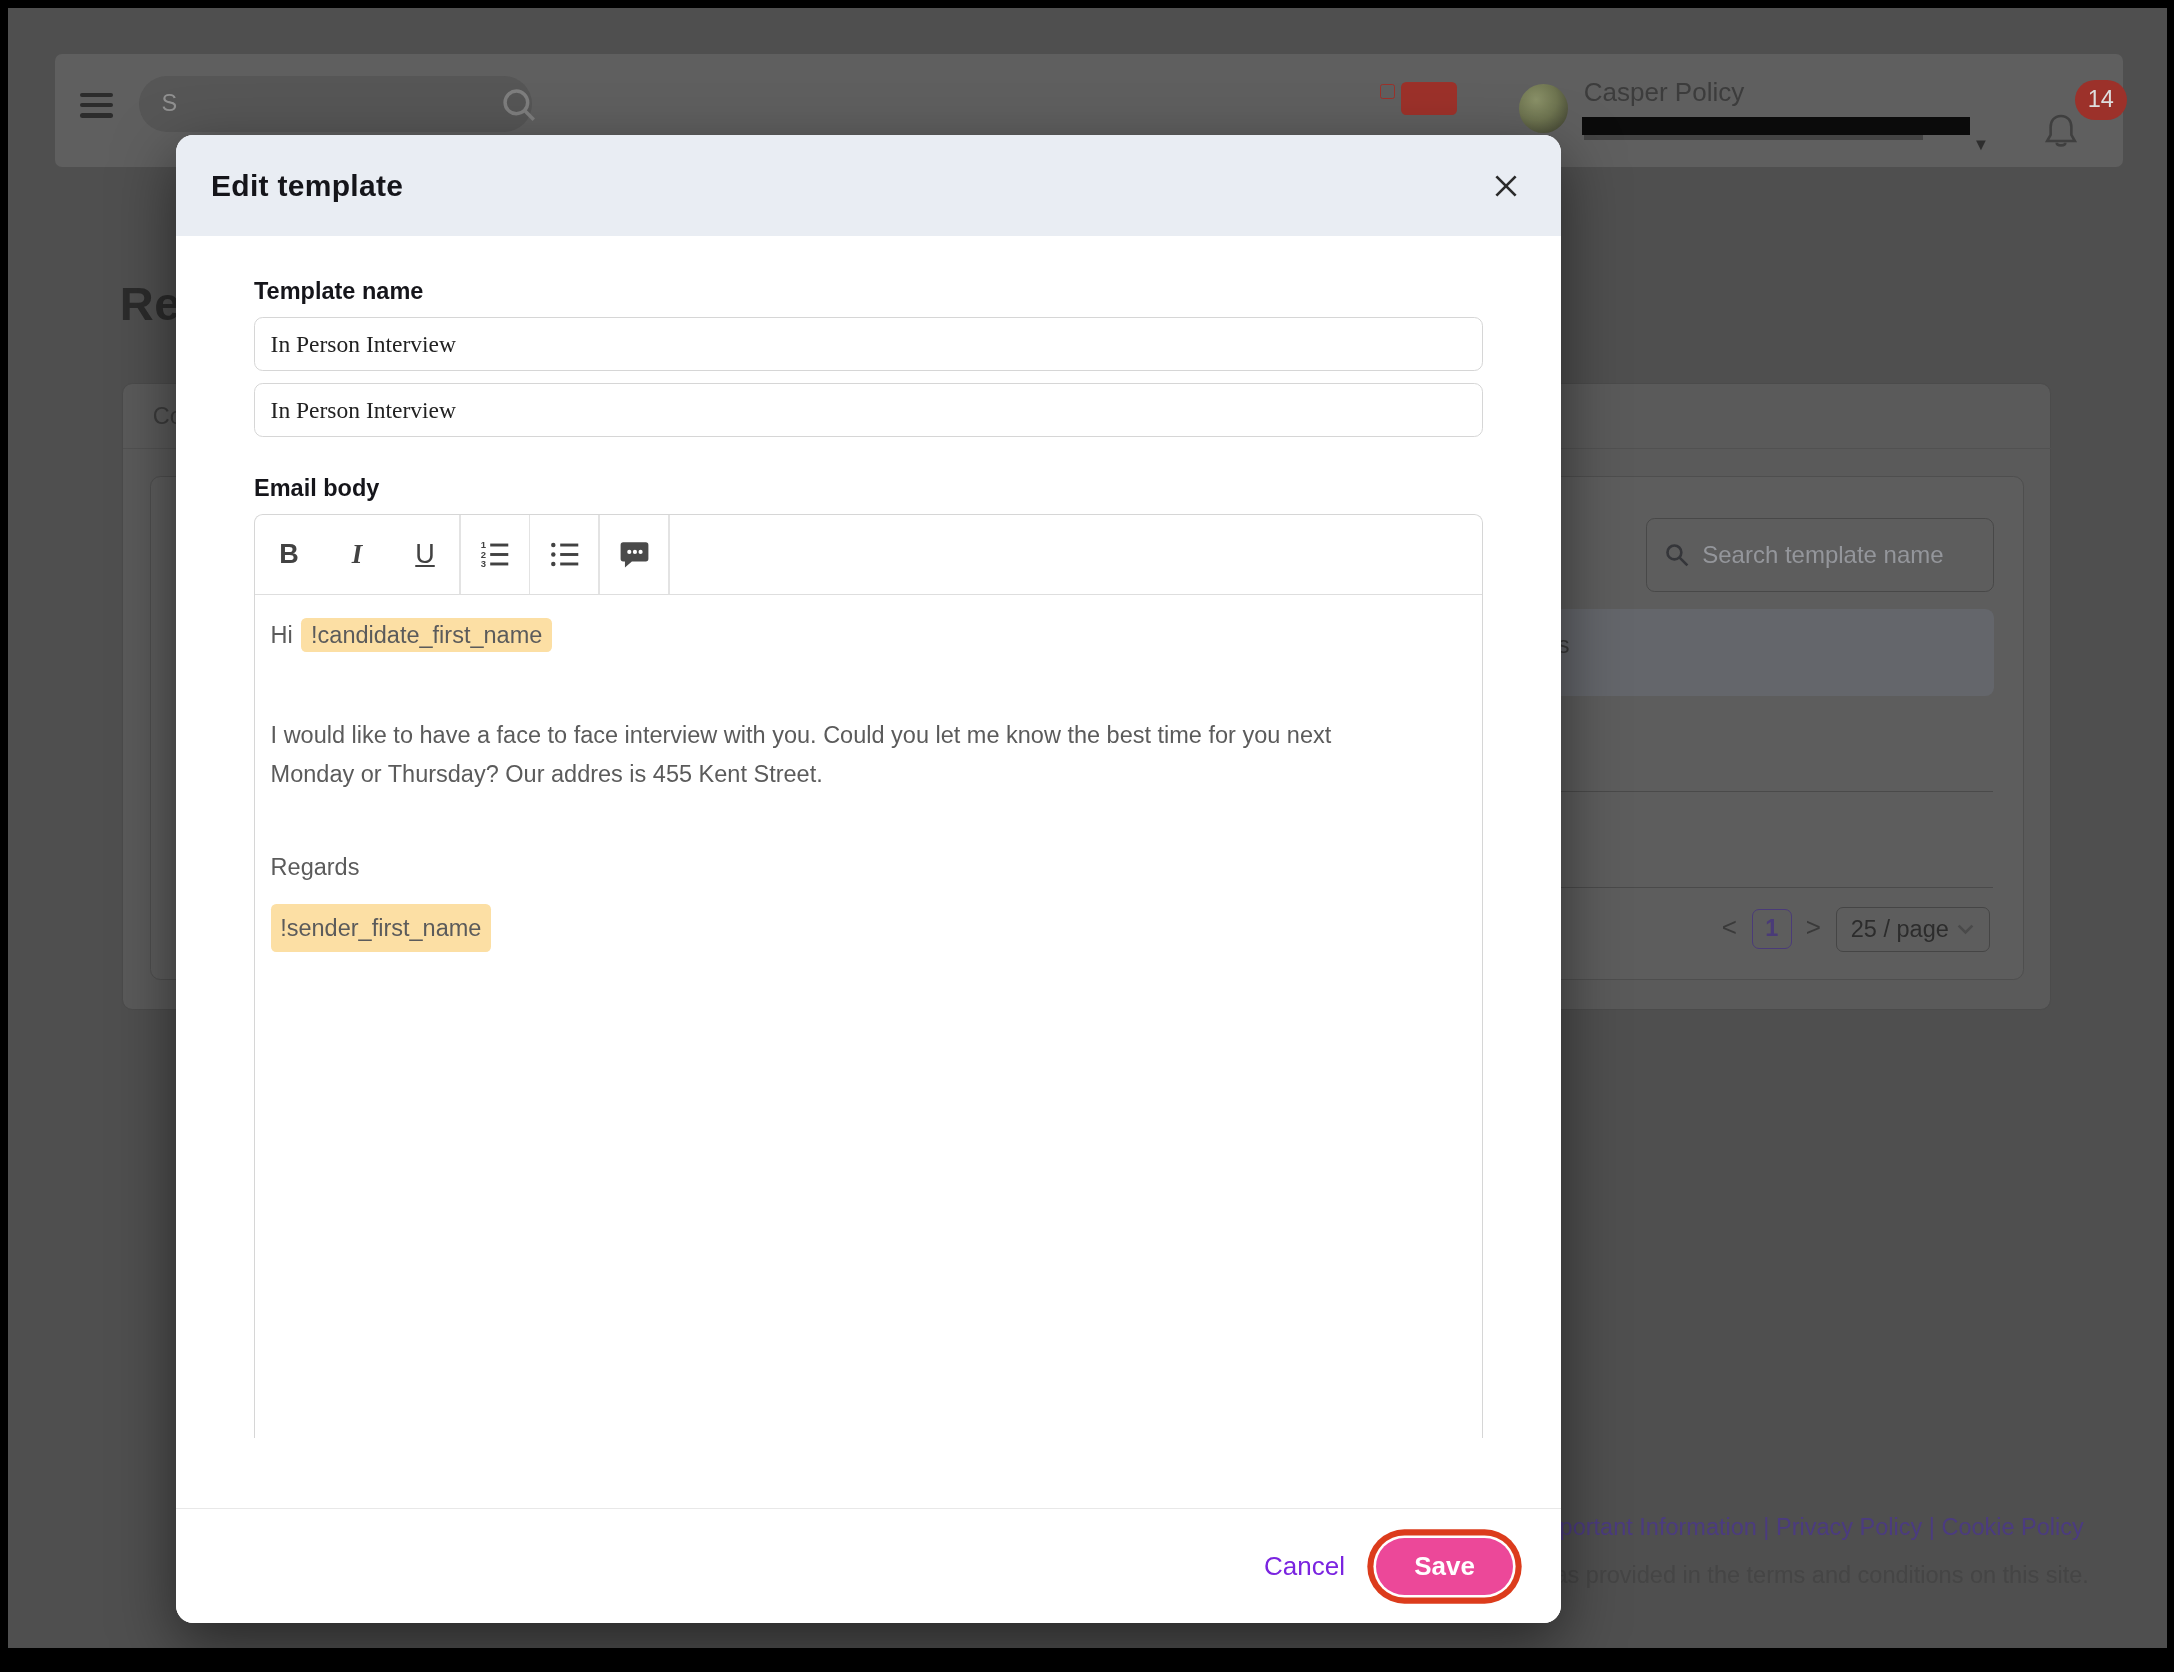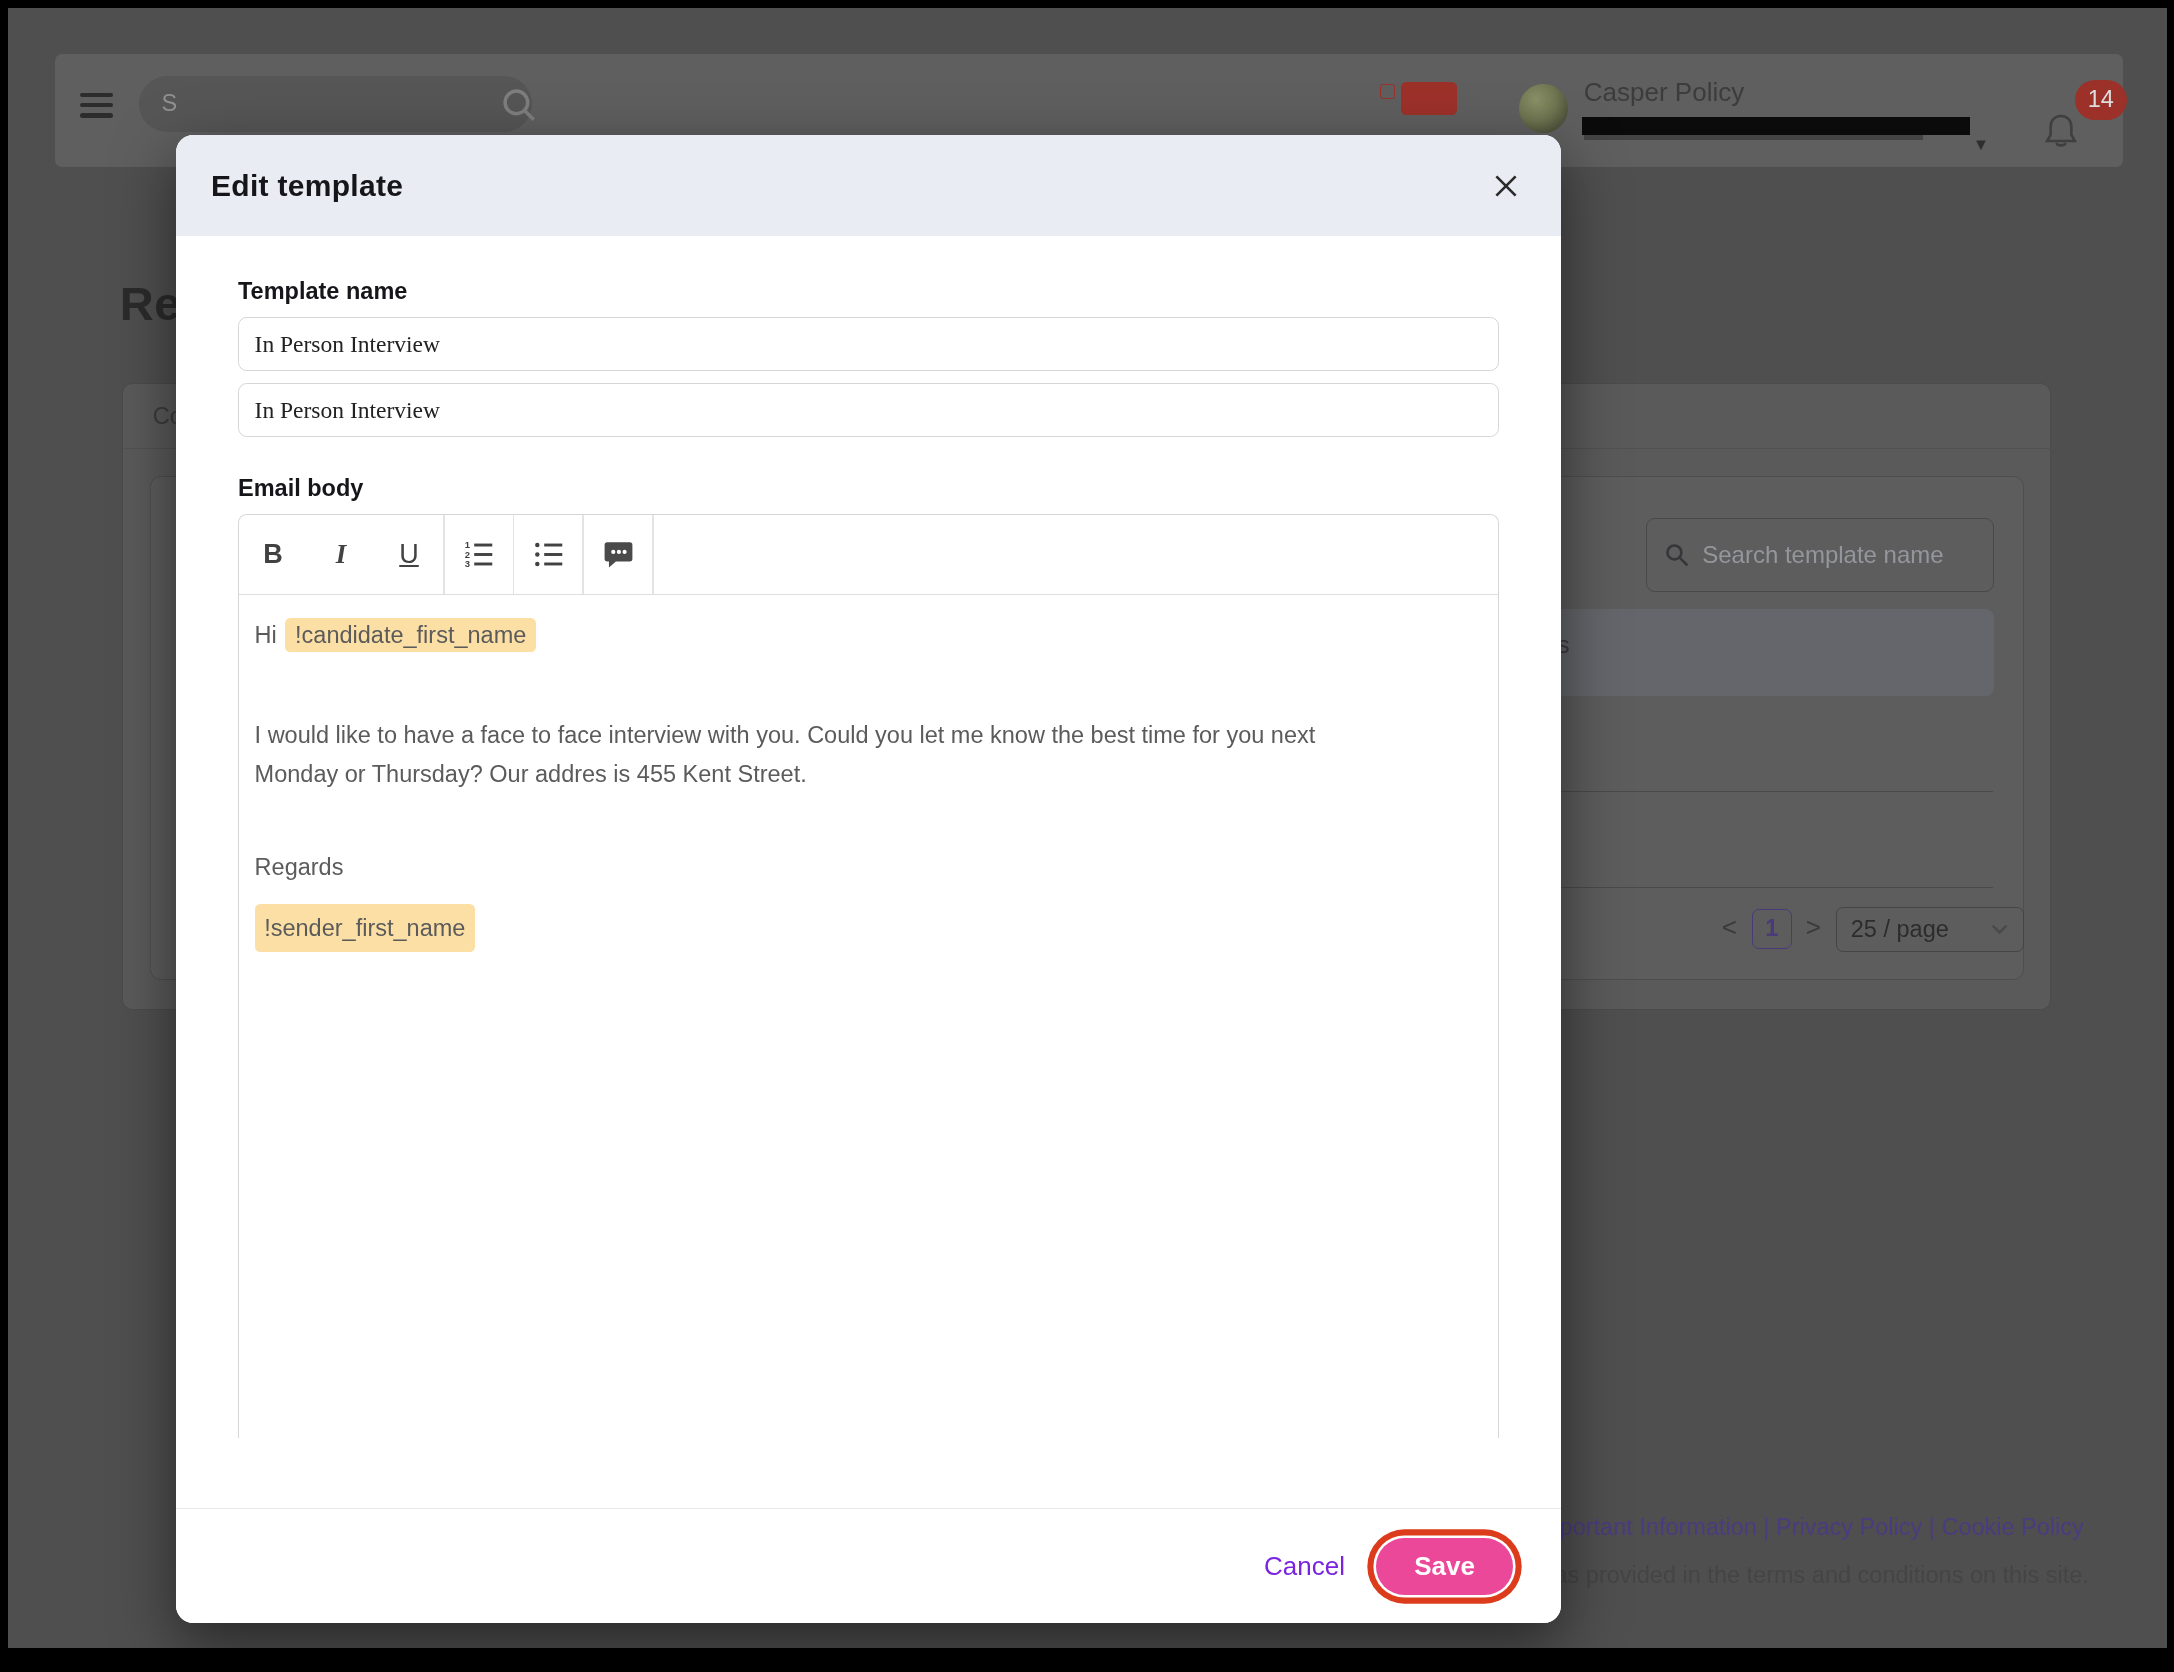--- a/index.html
+++ b/index.html
@@ -30,30 +30,30 @@
   .inner-card { left:142px; top:468px; width:1874px; height:504px; background:#5d5d5d; border:0.9px solid #4e4e4e; border-radius:10.4px; }
   .tmpl-search { left:1638px; top:510px; width:348px; height:74px; border:1.7px solid #484848; border-radius:8.7px; display:flex; align-items:center; padding-left:17.4px; gap:12px; }
   .tmpl-search span { color:#94969b; font-size:24px; }
   .tbl-head { left:608px; top:601px; width:1378px; height:87px; background:#64666b; border-radius:8.7px; }
   .th-frag { left:1550px; top:624px; font-size:23.5px; color:#3a3a3a; }
   .row-div1 { left:608px; top:783px; width:1377px; height:0.9px; background:#4a4a4a; }
   .row-div2 { left:608px; top:879px; width:1377px; height:0.9px; background:#4a4a4a; }
   .pg-prev { left:1714px; top:904px; font-size:26px; color:#3a3a3a; }
   .pg-cur { left:1744px; top:901px; width:40px; height:40px; border:1.7px solid #4a3b78; border-radius:7px; color:#4a3b78; font-weight:bold; font-size:23.5px; display:flex; align-items:center; justify-content:center; }
   .pg-next { left:1798px; top:904px; font-size:26px; color:#3a3a3a; }
-  .pg-size { left:1828px; top:899px; width:188px; height:45px; border:1.7px solid #454545; border-radius:7px; display:flex; align-items:center; justify-content:space-between; padding:0 14px; color:#2c2c2c; font-size:23.5px; }
+  .pg-size { left:1828px; top:899px; width:154px; height:45px; border:1.7px solid #454545; border-radius:7px; display:flex; align-items:center; justify-content:space-between; padding:0 14px; color:#2c2c2c; font-size:23.5px; }
   .foot-links { right:83px; top:1506px; font-size:23.5px; color:#4b3b80; }
   .foot-disc { right:78px; top:1554px; font-size:23.5px; color:#454545; }
 
   
   #modal { left:176px; top:93px; width:1385px; height:1488px; background:#fff; border-radius:17.4px; box-shadow:0 21px 61px rgba(0,0,0,.5); overflow:hidden;margin-top:42px; }
   .m-head { height:101px; background:#e9edf3; display:flex; align-items:center; justify-content:space-between; padding:0 41px 0 35px; }
   .m-title { font-size:30px; font-weight:800; color:#15151a; letter-spacing:0.3px; }
   .m-close { background:none; border:none; cursor:pointer; display:flex; }
-  .m-body { padding:0 62px; }
+  .m-body { padding:0 78px; }
   .f-label { margin-top:42px; font-size:23.5px; font-weight:bold; color:#15151a; }
   .f-label.l2 { margin-top:40px; } .f-label.l3 { margin-top:38px; }
   .f-input { margin-top:12px; width:100%; height:54px; border:1.7px solid #d6d6d6; border-radius:8.7px; padding:0 15.6px; font-size:23.5px; color:#222; font-family:Liberation Serif, serif; background:#fff; outline:none; }
   .editor { margin-top:12px; border:1.7px solid #d6d6d6; border-bottom:none; border-radius:8.7px 8.7px 0 0; height:924px; }
   .toolbar { height:80px; border-bottom:1.7px solid #dedede; display:flex; align-items:stretch; }
   .tb-btn { width:68px; display:flex; align-items:center; justify-content:center; background:none; border:none; cursor:pointer; font-size:27px; color:#424242; font-family:"Liberation Sans",sans-serif; }
   .tb-btn.b { font-weight:bold; } .tb-btn.i { font-style:italic; font-family:"Liberation Serif",serif; font-weight:bold; }
   .tb-btn.u { text-decoration:underline; }
   .tb-sep { width:1.7px; background:#e3e3e3; }
   .ed-content { padding:21px 15.6px; font-size:23.5px; color:#5b5b5b; line-height:39px; }

